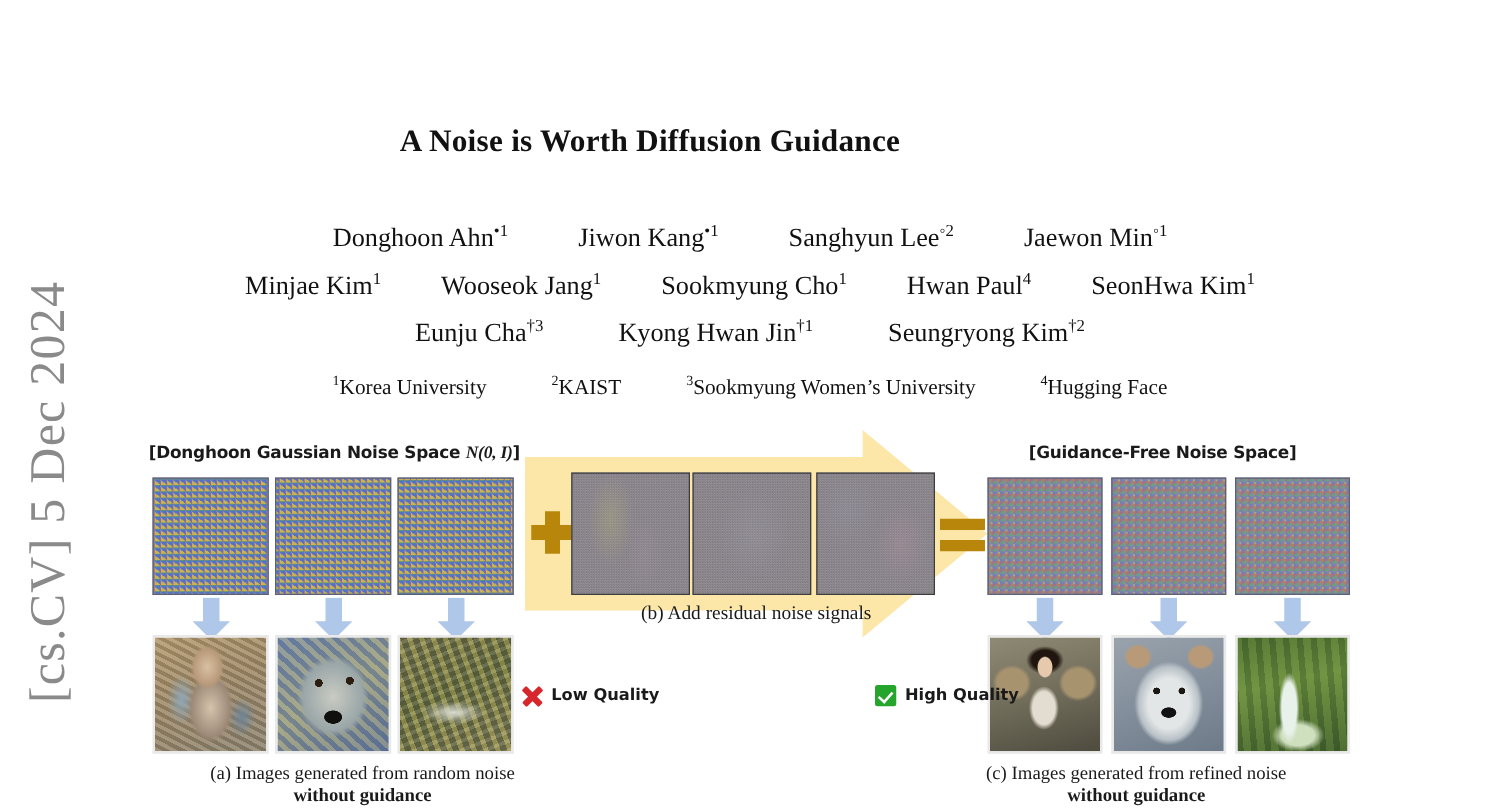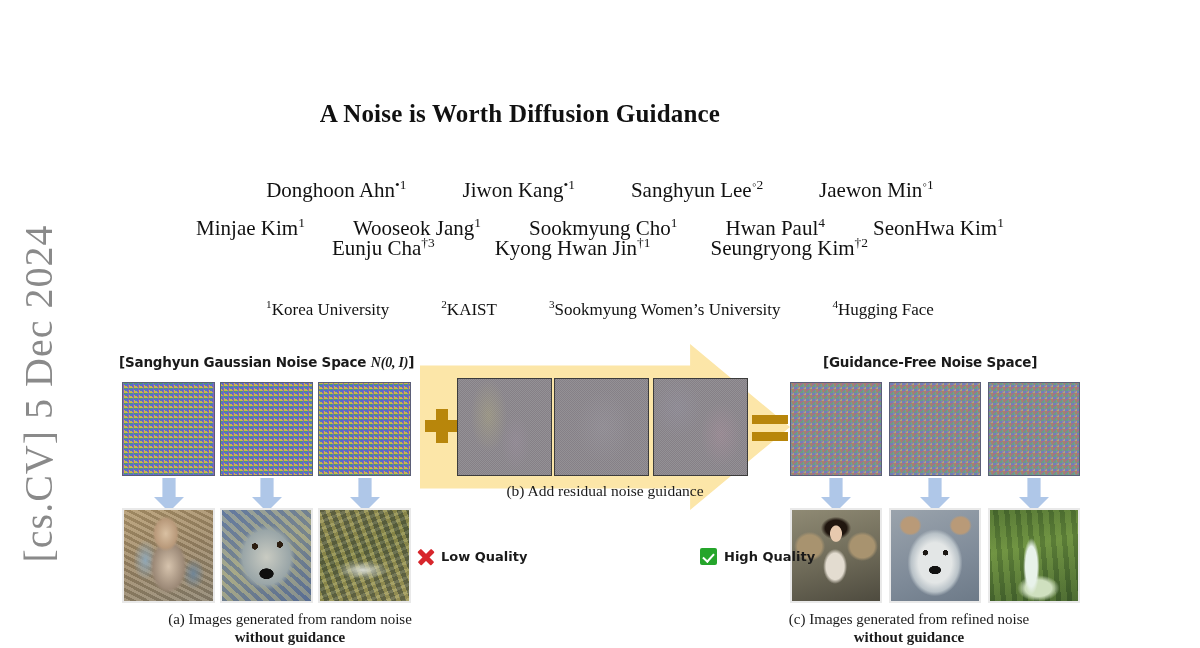--- a/index.html
+++ b/index.html
@@ -44,21 +44,21 @@
   .author-row {
     position: absolute;
     left: 0; width: 1200px;
     text-align: center;
     font-family: "Liberation Serif", serif;
     font-size: 21px;
     white-space: nowrap;
   }
   #author-row-1 { top: 178px; }
   #author-row-2 { top: 216px; }
-  #author-row-3 { top: 236px; font-family: Liberation Serif, serif; }
+  #author-row-3 { top: 254px; font-family: Liberation Serif, serif; }
 
   .author {
     display: inline-block;
   }
   #author-row-1 .author { margin: 0 28px; }
   #author-row-2 .author { margin: 0 24px; }
   #author-row-3 .author { margin: 0 30px; }
 
   .author sup {
     font-size: 0.64em;
@@ -328,21 +328,21 @@
 </div>
 
 <div id="affil-row">
   <span class="affil"><sup>1</sup><span>Korea University</span></span><span class="affil"><sup>2</sup><span>KAIST</span></span><span class="affil"><sup>3</sup><span>Sookmyung Women’s University</span></span><span class="affil"><sup>4</sup><span>Hugging Face</span></span>
 </div>
 
 <div id="figure">
 
   <div id="yellow-arrow"></div>
 
-  <div class="space-label" id="label-left"><span>[Sanghyun Gaussian Noise Space </span><i>N(0, I)</i><span>]</span></div>
+  <div class="space-label" id="label-left"><span>[Donghoon Gaussian Noise Space </span><i>N(0, I)</i><span>]</span></div>
   <div class="space-label" id="label-right">[Guidance-Free Noise Space]</div>
 
   <div class="tile noise-gauss" style="left:122px; top:382px; width:93px; height:94px;"></div>
   <div class="tile noise-gauss" style="left:220px; top:382px; width:93px; height:94px; background-position: 2px 3px, 1px 0, 0 1px, 1px 0;"></div>
   <div class="tile noise-gauss" style="left:318px; top:382px; width:93px; height:94px; background-position: 4px 1px, 0 2px, 2px 0, 0 1px;"></div>
 
   <div id="plus-sign">
     <div class="bar-h"></div>
       <div class="bar-v"></div>
   </div>
@@ -378,21 +378,21 @@
 
   <div class="quality-mark" id="quality-low">
     <span class="x-icon"></span>
     <span>Low Quality</span>
   </div>
   <div class="quality-mark" id="quality-high">
     <span class="check-icon"></span>
     <span>High Quality</span>
   </div>
 
-  <div class="caption" id="caption-b">(b) Add residual noise guidance</div>
+  <div class="caption" id="caption-b">(b) Add residual noise signals</div>
 
   <div class="caption" id="caption-a">
     <div>(a)  Images generated from random noise</div>
     <div><b>without guidance</b></div>
   </div>
 
   <div class="caption" id="caption-c">
     <div>(c)  Images generated from refined noise</div>
     <div><b>without guidance</b></div>
   </div>

